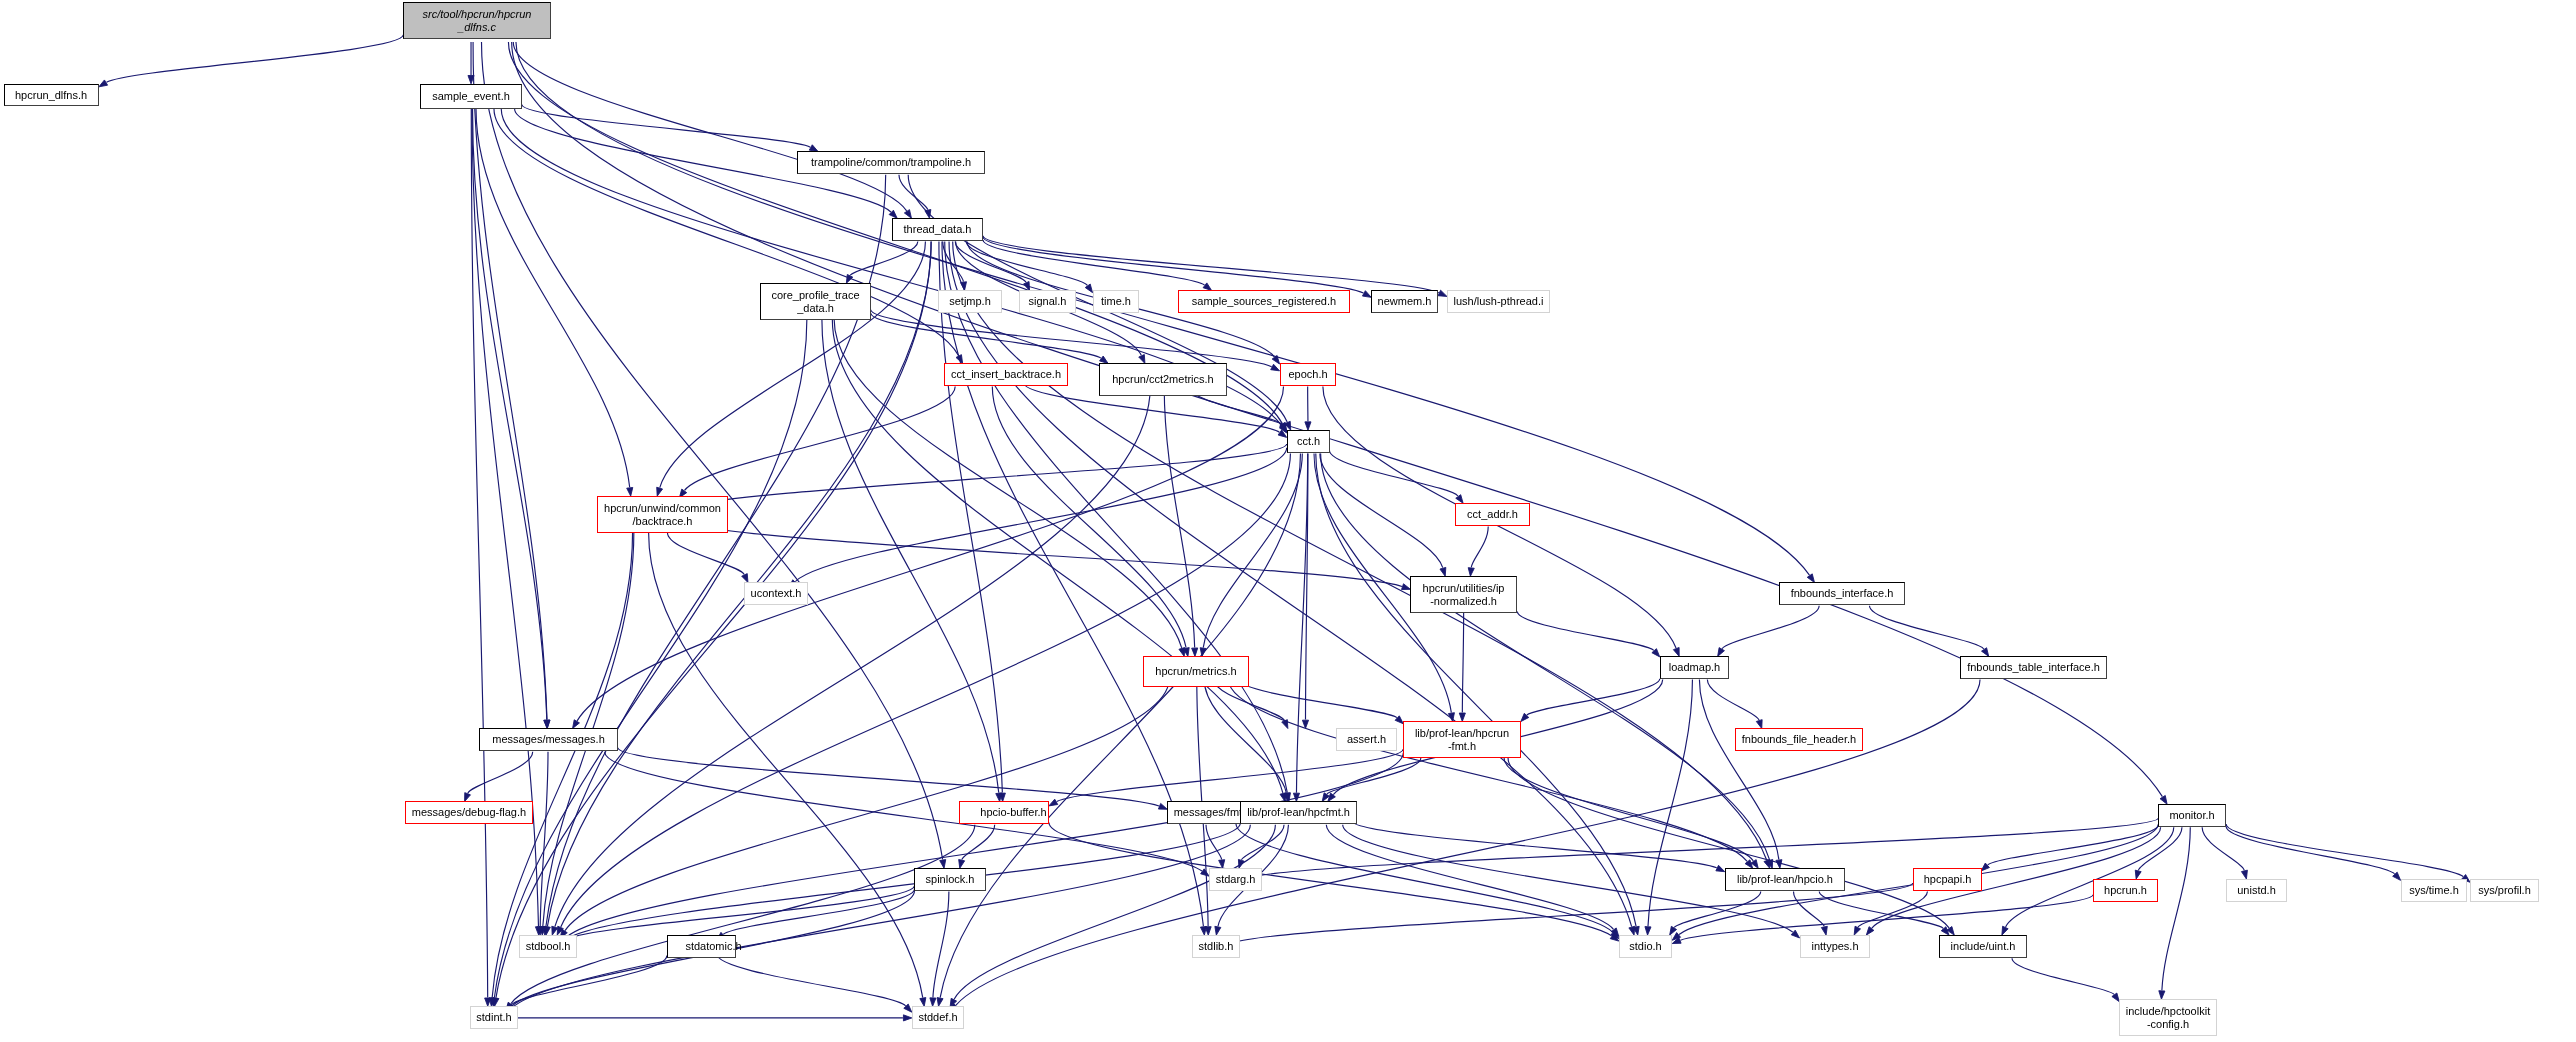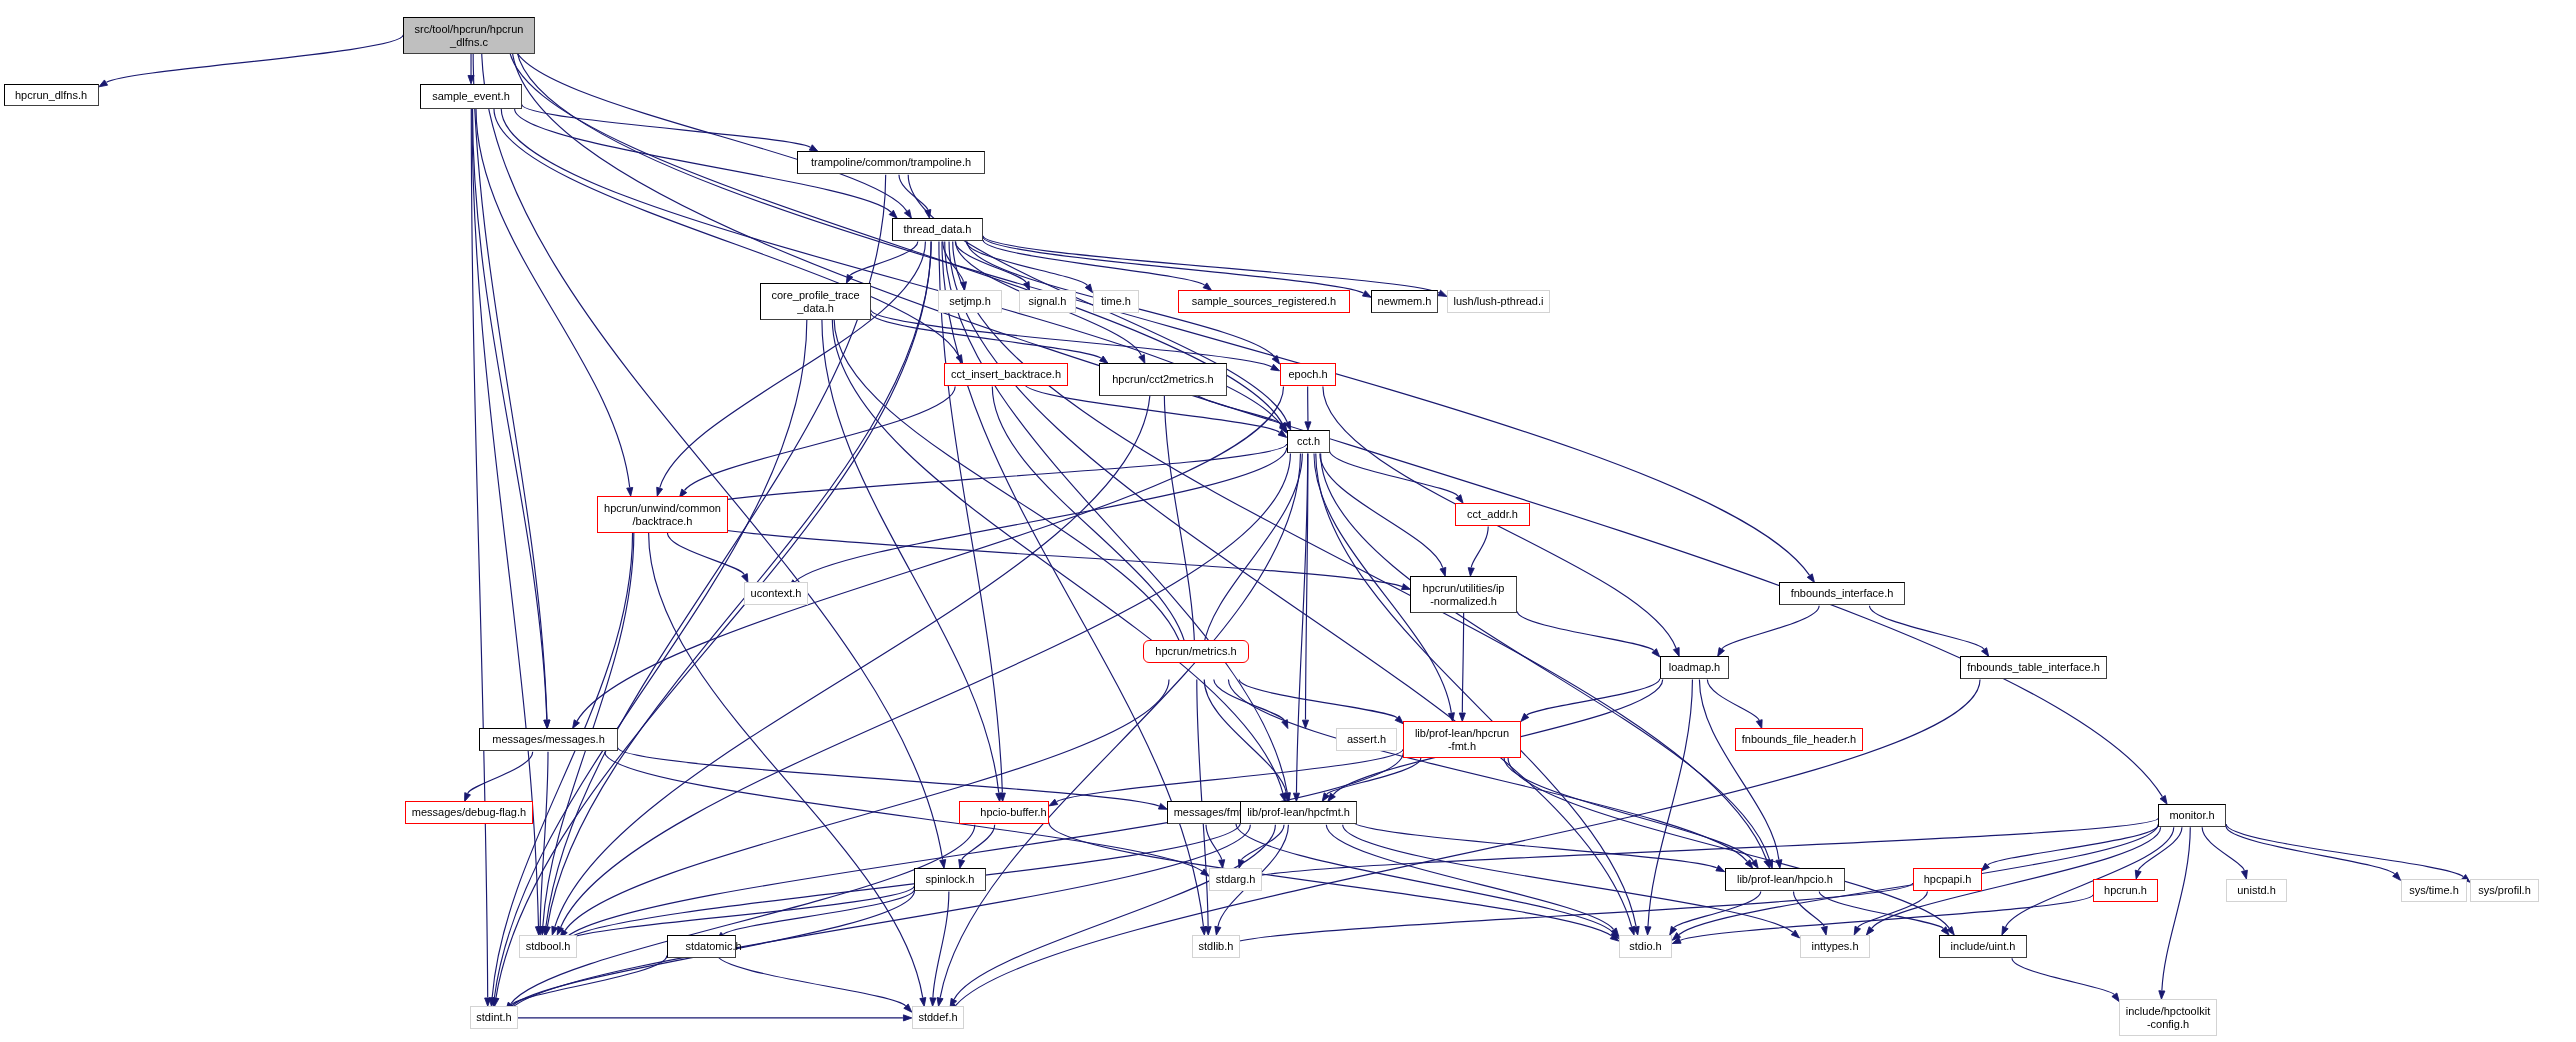--- a/index.html
+++ b/index.html
@@ -278,21 +278,21 @@
       <path d="M2164.66,1001 C2164.66,1018.15 2090.572,1032.85 2086.6673106758476,1040.9847694253172"></path>
       <polygon points="2082.34,1050 2089.4962603666686,1043.0151637410424 2083.3136547711406,1040.0475130551888"></polygon>
       <path d="M2351,1004.2622798887859 C2351,1023.5943466172382 1925.3,1040.1646895273402 1887.2566989779218,1055.7134344307103"></path>
       <polygon points="1878,1059.4967562557924 1887.992783189621,1059.116908753195 1885.398197672183,1052.768705185586"></polygon>
       <path d="M2259.632075471698,1076 C2259.632075471698,1093.044465648855 2367.96320754717,1107.6540076335878 2374.23143930361,1116.5300151970962"></path>
       <polygon points="2380,1124.6984732824428 2377.3821178571643,1115.0472198360649 2371.7802251216503,1119.0032734659967"></polygon>
       <path d="M568,1143 C568,1143 978.4,1143 1014,1143"></path>
       <polygon points="1024,1143 1014.6062728715262,1139.5710219254454 1014.6062728715262,1146.4289780745546"></polygon>
     </svg>
   <div id="nodes">
-      <div class="node k-root" style="left: 403px; top: 17px; width: 132px; height: 37px;"><span>src/tool/hpcrun/hpcrun
+      <div class="node k-root" style="left: 403px; top: 2px; width: 148px; height: 37px; font-style: italic;"><span>src/tool/hpcrun/hpcrun
 _dlfns.c</span></div>
       <div class="node k-normal" style="left: 3.6px; top: 84px; width: 95px; height: 22px;"><span>hpcrun_dlfns.h</span></div>
       <div class="node k-normal" style="left: 420px; top: 84px; width: 102px; height: 25px;"><span>sample_event.h</span></div>
       <div class="node k-normal" style="left: 797px; top: 151px; width: 188px; height: 23px;"><span>trampoline/common/trampoline.h</span></div>
       <div class="node k-normal" style="left: 892px; top: 218px; width: 91px; height: 23px;"><span>thread_data.h</span></div>
       <div class="node k-normal" style="left: 760px; top: 283px; width: 111px; height: 37px;"><span>core_profile_trace
 _data.h</span></div>
       <div class="node k-gray" style="left: 938px; top: 290px; width: 64px; height: 23px;"><span>setjmp.h</span></div>
       <div class="node k-gray" style="left: 1019px; top: 290px; width: 57px; height: 23px;"><span>signal.h</span></div>
       <div class="node k-gray" style="left: 1093px; top: 290px; width: 46px; height: 23px;"><span>time.h</span></div>
@@ -305,21 +305,21 @@
       <div class="node k-normal" style="left: 1287px; top: 430px; width: 43px; height: 23px;"><span>cct.h</span></div>
       <div class="node k-red" style="left: 597px; top: 496px; width: 131px; height: 37px;"><span>hpcrun/unwind/common
 /backtrace.h</span></div>
       <div class="node k-red" style="left: 1455px; top: 503px; width: 75px; height: 23px;"><span>cct_addr.h</span></div>
       <div class="node k-gray" style="left: 744px; top: 582px; width: 64px; height: 23px;"><span>ucontext.h</span></div>
       <div class="node k-normal" style="left: 1410px; top: 576px; width: 107px; height: 37px;"><span>hpcrun/utilities/ip
 -normalized.h</span></div>
       <div class="node k-normal" style="left: 1779px; top: 582px; width: 126px; height: 23px;"><span>fnbounds_interface.h</span></div>
       <div class="node k-normal" style="left: 1660px; top: 656px; width: 69px; height: 23px;"><span>loadmap.h</span></div>
       <div class="node k-normal" style="left: 1960px; top: 656px; width: 147px; height: 23px;"><span>fnbounds_table_interface.h</span></div>
-      <div class="node k-red" style="left: 1143px; top: 640px; width: 106px; height: 23px; border-radius: 6px;"><span>hpcrun/metrics.h</span></div>
+      <div class="node k-red" style="left: 1143px; top: 656px; width: 106px; height: 31px;"><span>hpcrun/metrics.h</span></div>
       <div class="node k-gray" style="left: 1336px; top: 728px; width: 61px; height: 23px;"><span>assert.h</span></div>
       <div class="node k-red" style="left: 1403px; top: 721px; width: 118px; height: 37px;"><span>lib/prof-lean/hpcrun
 -fmt.h</span></div>
       <div class="node k-red" style="left: 1735px; top: 728px; width: 128px; height: 23px;"><span>fnbounds_file_header.h</span></div>
       <div class="node k-normal" style="left: 479px; top: 728px; width: 139px; height: 23px;"><span>messages/messages.h</span></div>
       <div class="node k-red" style="left: 405px; top: 801px; width: 128px; height: 23px;"><span>messages/debug-flag.h</span></div>
       <div class="node k-red" style="left: 959px; top: 801px; width: 90px; height: 23px; padding-left: 19px;"><span>hpcio-buffer.h</span></div>
       <div class="node k-normal" style="left: 1167px; top: 801px; width: 91px; height: 23px;"><span>messages/fmt.h</span></div>
       <div class="node k-normal" style="left: 1240px; top: 801px; width: 117px; height: 23px;"><span>lib/prof-lean/hpcfmt.h</span></div>
       <div class="node k-normal" style="left: 2158px; top: 804px; width: 68px; height: 23px;"><span>monitor.h</span></div>

